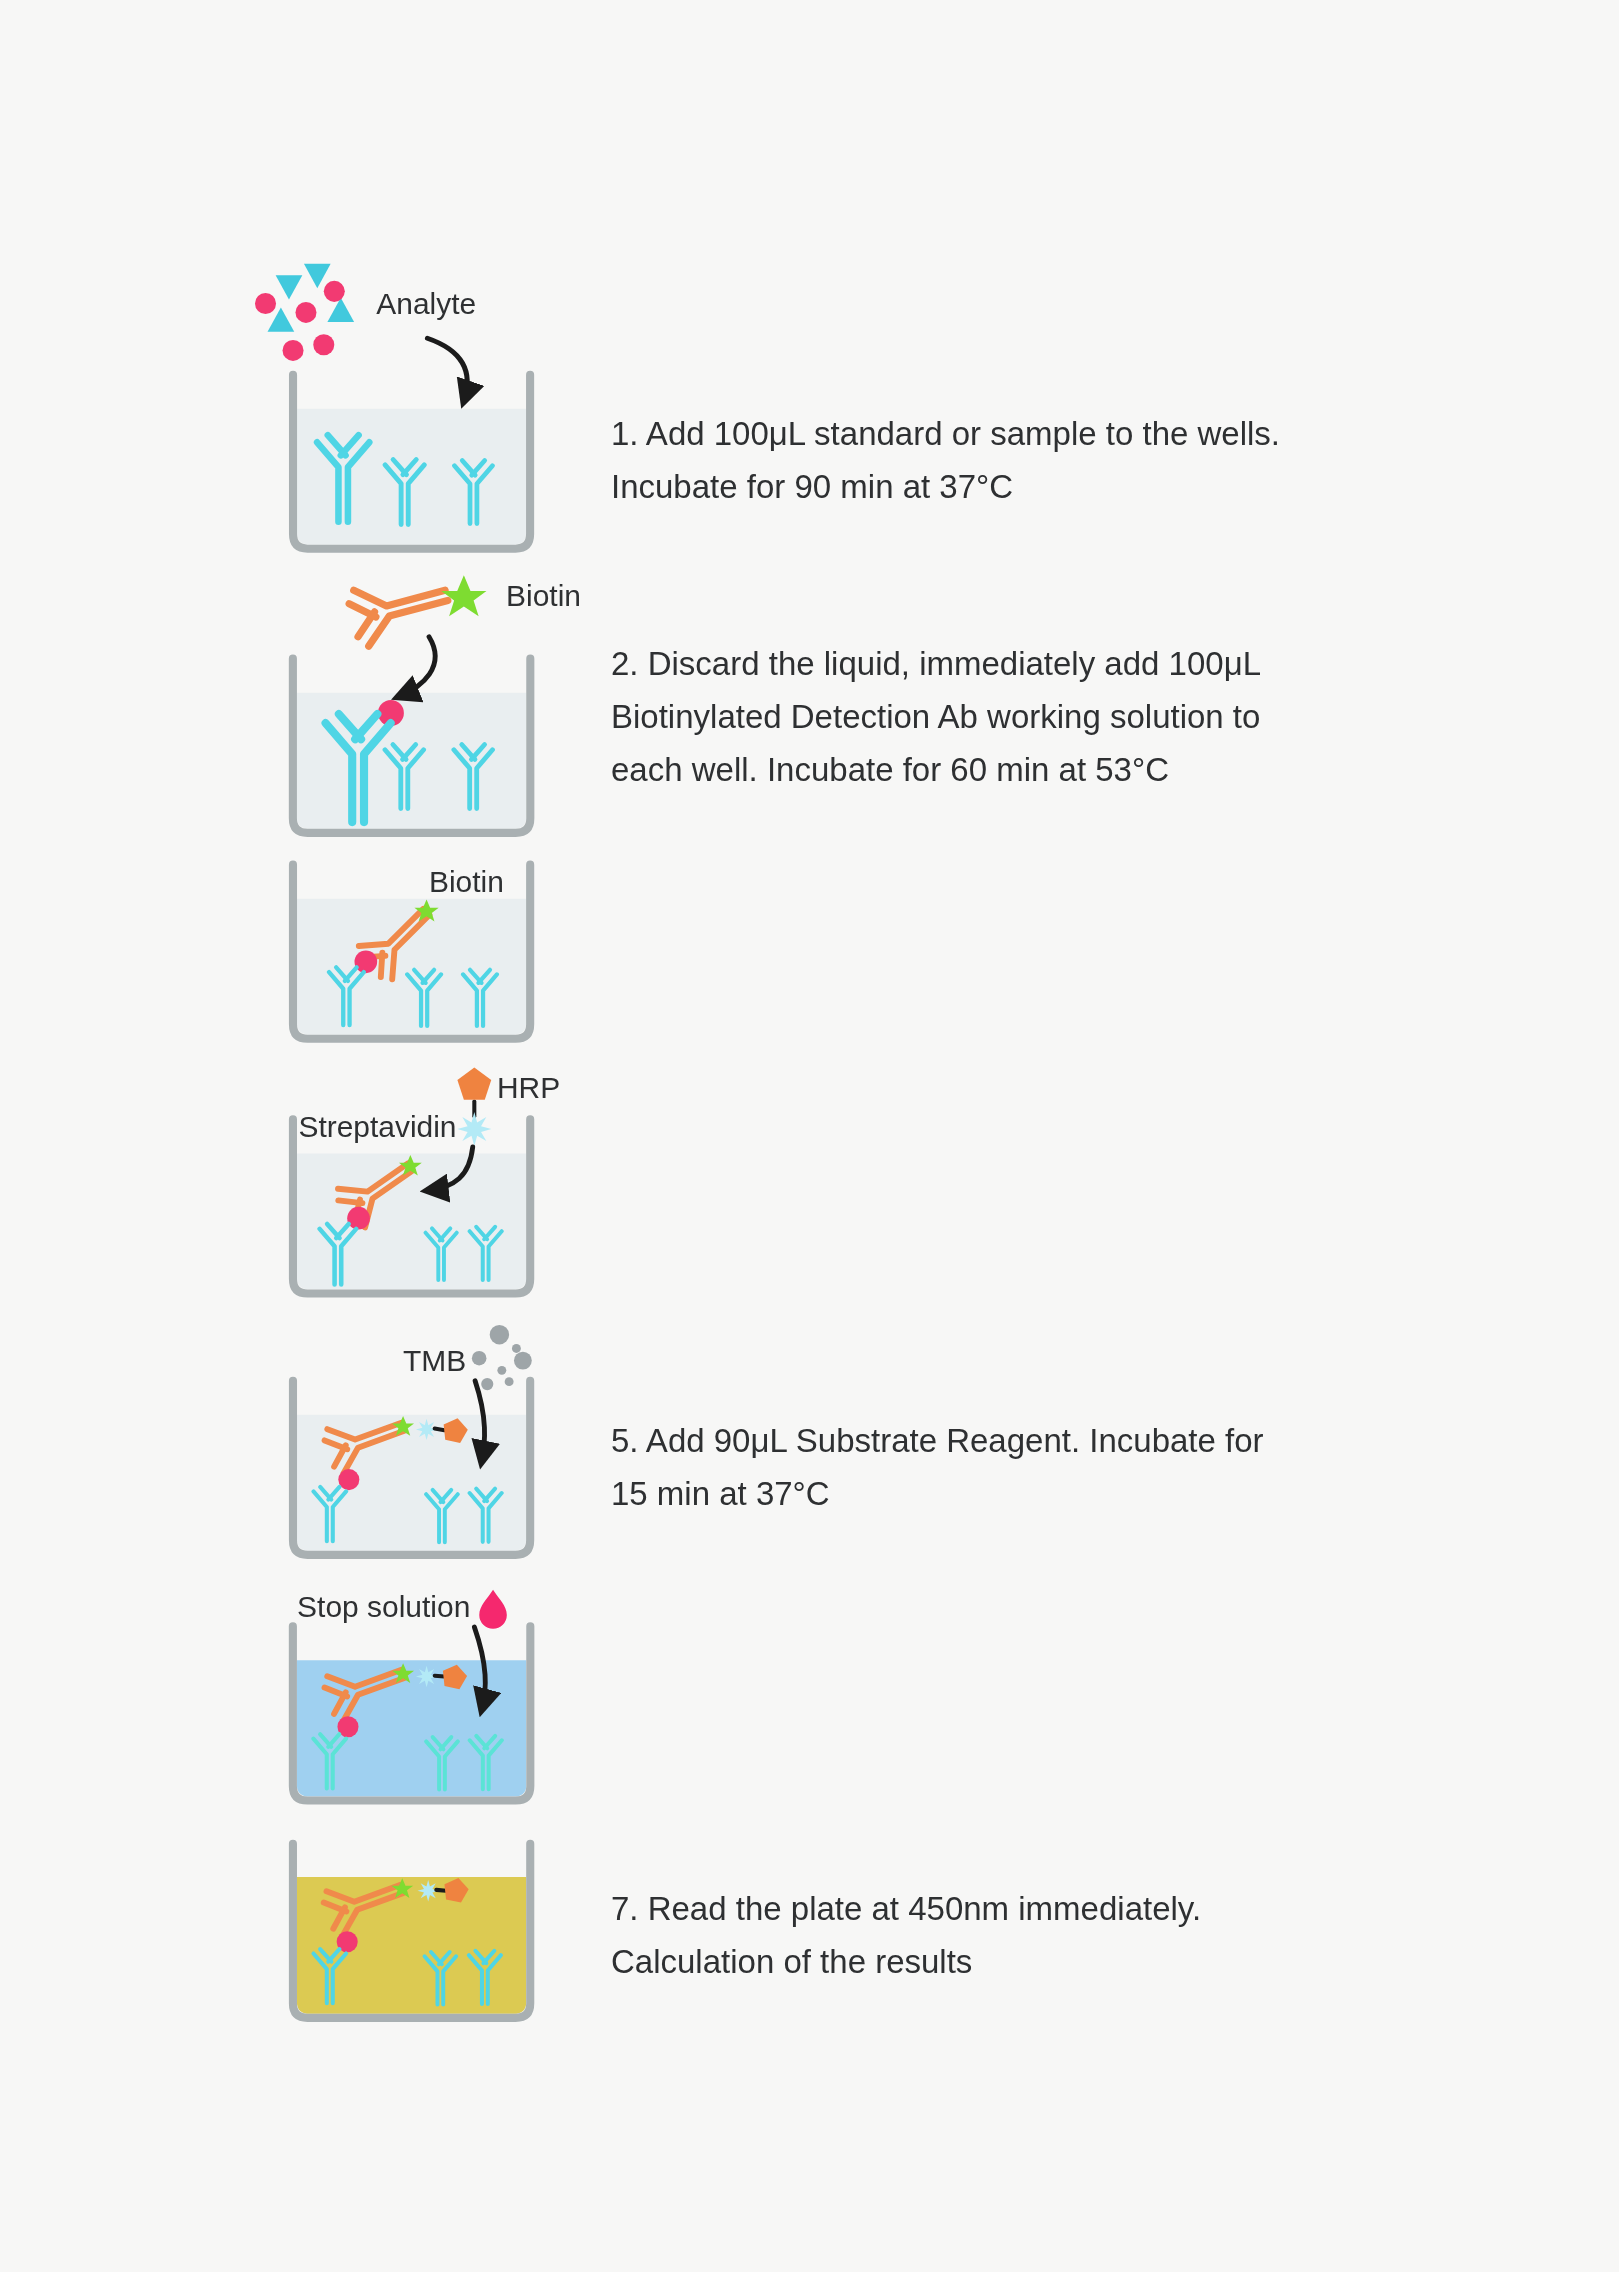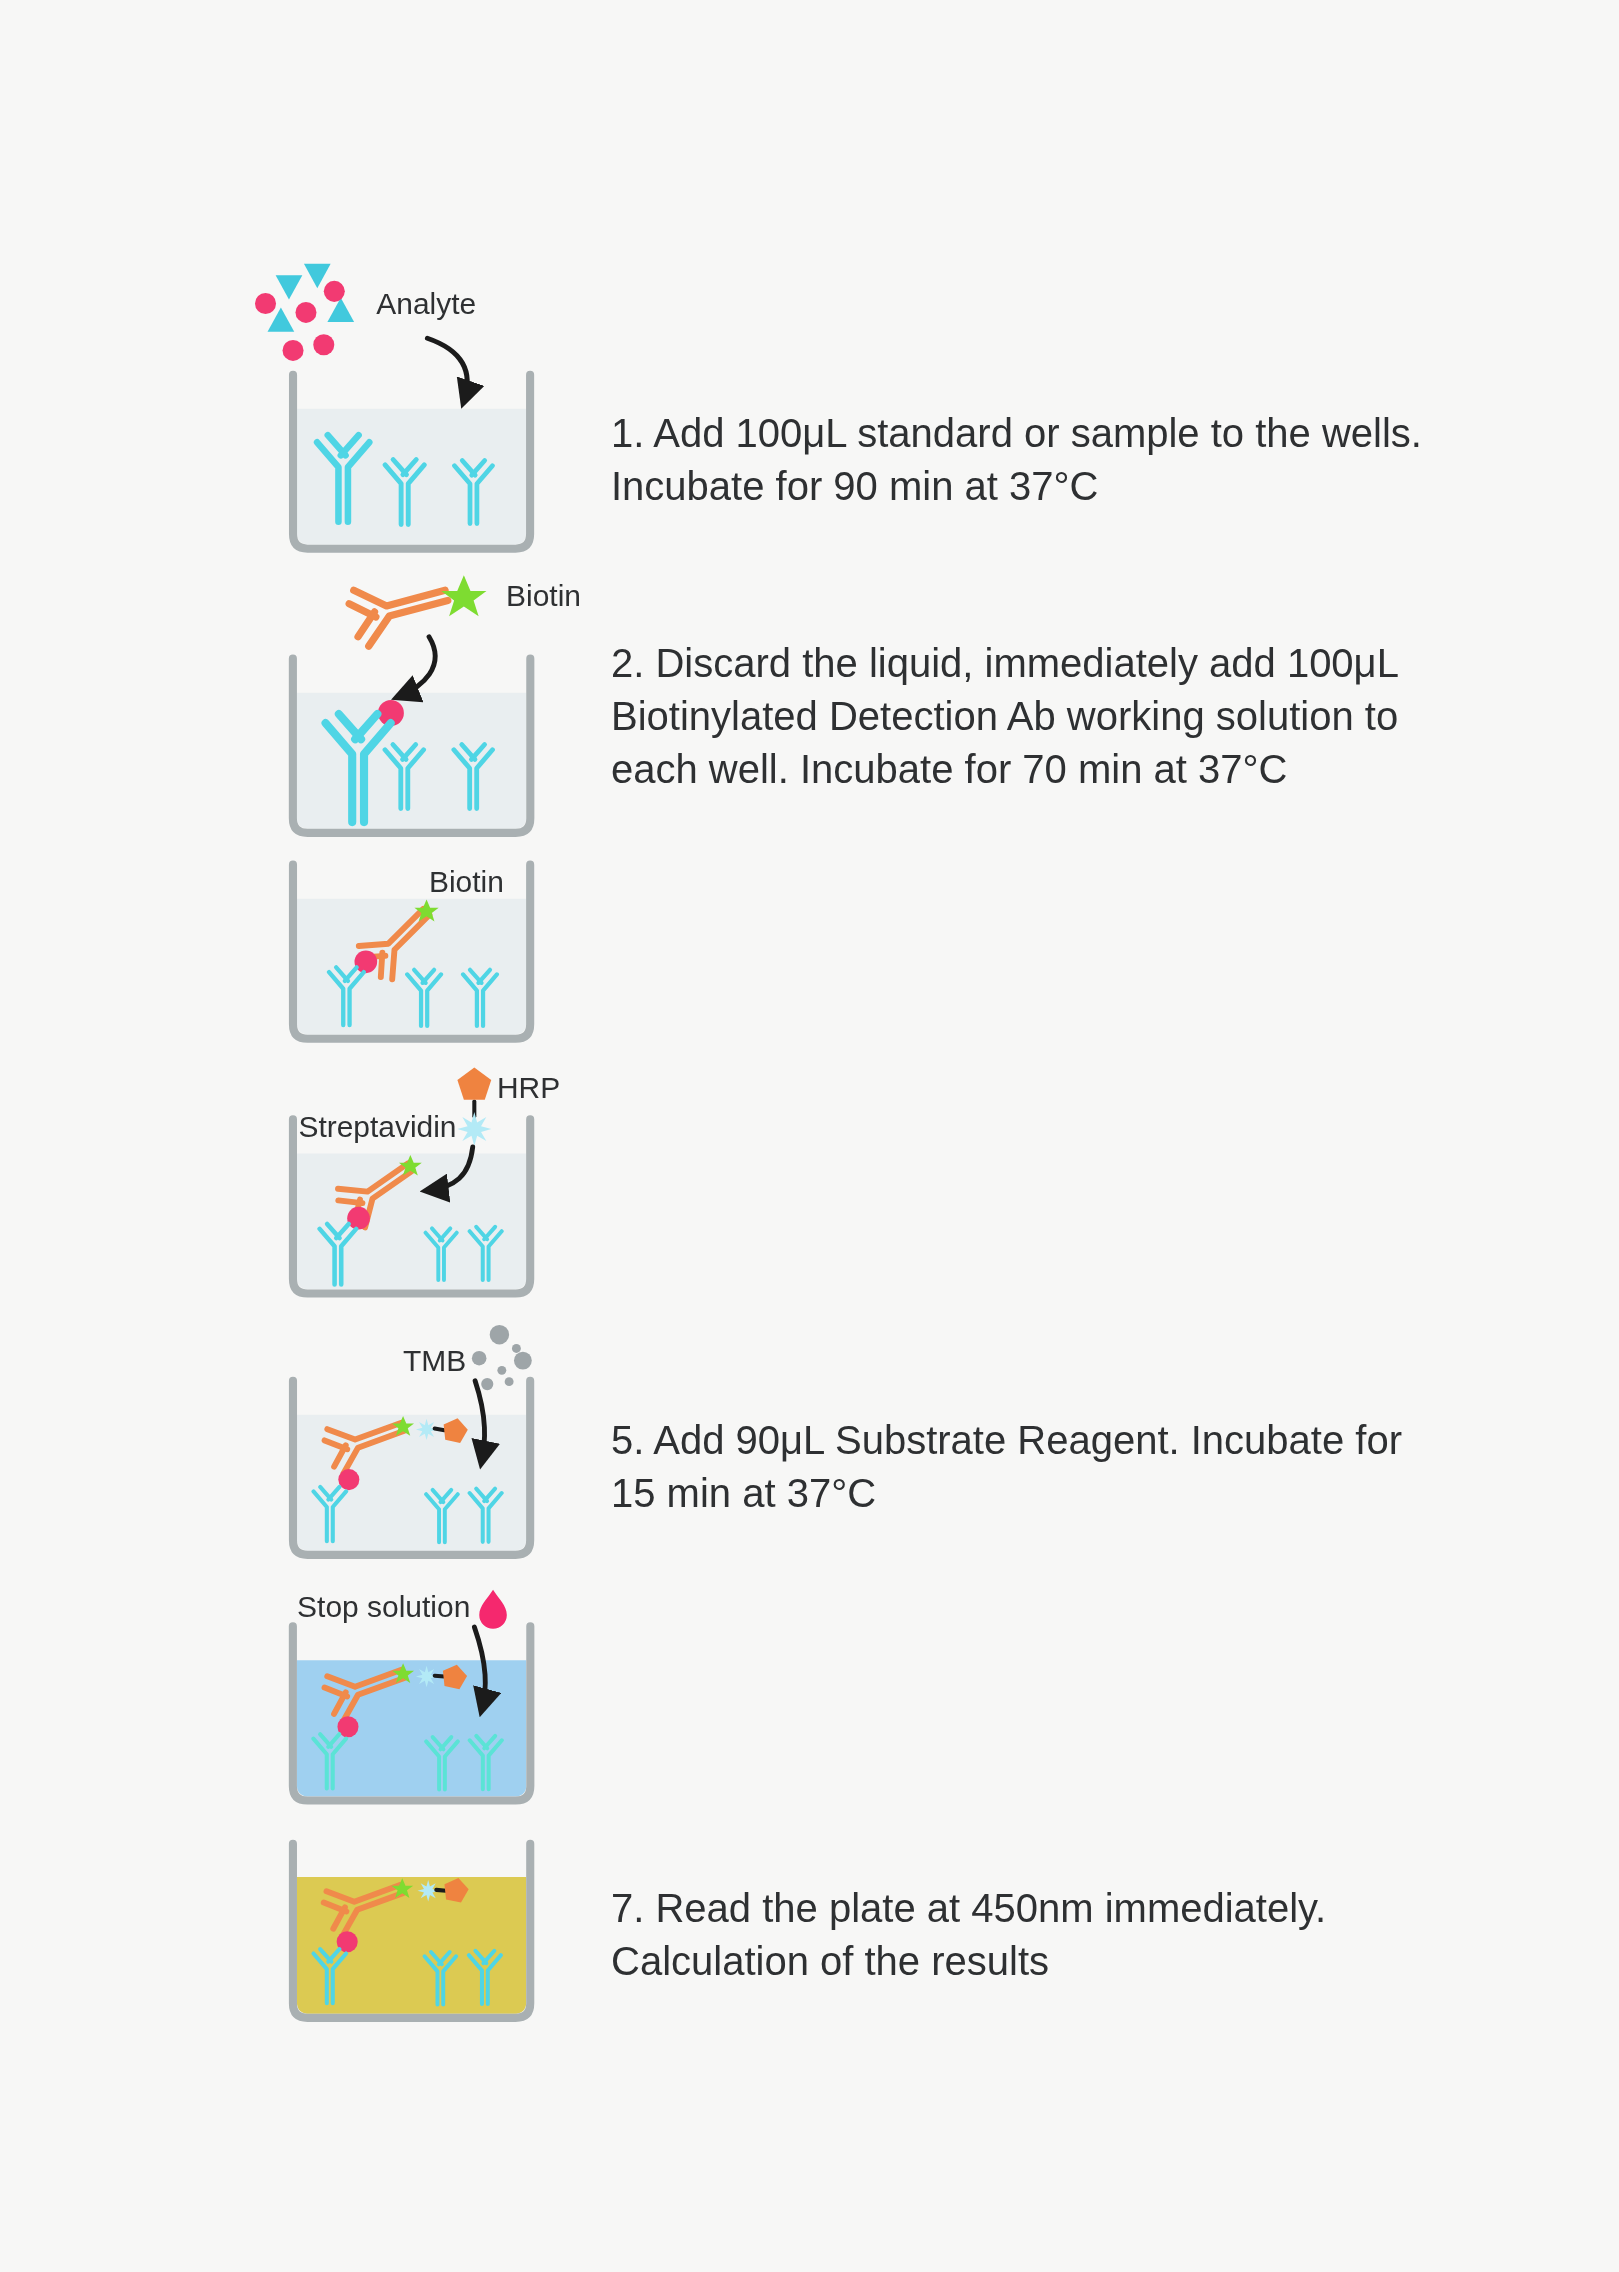--- a/index.html
+++ b/index.html
@@ -6,21 +6,21 @@
   body{
     width:1620px;height:2273px;
     background:var(--background,#f7f7f6);
     font-family:"Liberation Sans",sans-serif;
     overflow:hidden;
   }
   .page{position:relative;width:1620px;height:2273px;}
   .fig{position:absolute;left:194px;overflow:visible;}
   .cap{
     position:absolute;left:611px;width:883px;
-    font-size:40px;line-height:53px;
+    font-size:33px;line-height:53px;
     color:var(--text,#2e3032);
     white-space:pre-line;
   }
   .lbl{font-family:"Liberation Sans",sans-serif;font-size:37px;fill:var(--text,#2e3032);}
   .abp{fill:none;stroke-width:11;stroke-linecap:round;stroke-linejoin:round;}
   .st-cyan{stroke:var(--antibody-cyan,#4fd5e5);}
   .st-teal{stroke:var(--antibody-teal,#5be3d6);}
   .st-orange{stroke:var(--antibody-orange,#f08a4b);}
   .wall{fill:none;stroke:var(--wall,#a9b0b2);stroke-width:10;stroke-linecap:round;}
   .liq-gray{fill:var(--liquid-gray,#e9eef0);}
@@ -103,21 +103,21 @@
     <use href="#star" class="f-green" transform="translate(333,48) scale(0.93)"></use>
     <text class="lbl" x="385" y="58">Biotin</text>
     <path class="arrow" d="M290,96 C312,132 282,158 252,170" marker-end="url(#ah)"></path>
     <circle class="f-pink" cx="243" cy="190" r="16"></circle>
     <use href="#ab" class="st-cyan" x="145" y="186" width="115" height="146"></use>
     <use href="#ab" class="st-cyan" x="227" y="215" width="65" height="108"></use>
     <use href="#ab" class="st-cyan" x="312" y="215" width="65" height="108"></use>
   </svg>
   <div class="cap" style="top:637px">2. Discard the liquid, immediately add 100μL
 Biotinylated Detection Ab working solution to
-each well. Incubate for 70 min at 37°C</div>
+each well. Incubate for 60 min at 53°C</div>
 
   <svg class="fig" style="top:842px" width="389" height="204" viewBox="0 0 480 252">
     <path class="liq-gray" d="M127,70 H410 V224 Q410,238 394,238 H143 Q127,238 127,224 Z"></path>
     <path class="wall" d="M122,28 V225 Q122,243 140,243 H397 Q415,243 415,225 V28"></path>
     <text class="lbl" x="290" y="62">Biotin</text>
     <g transform="translate(253,120) rotate(-135)">
       <use href="#ab" class="st-orange" x="-45" y="-53" width="90" height="106"></use>
     </g>
     <use href="#star" class="f-green" transform="translate(287,86) scale(0.5)"></use>
     <circle class="f-pink" cx="212" cy="148" r="14"></circle>

